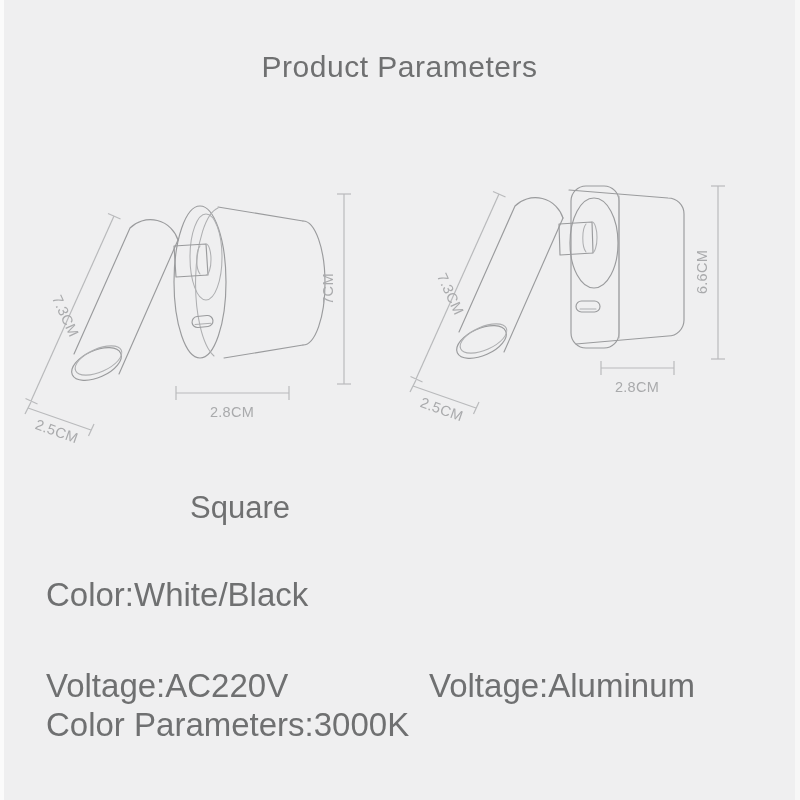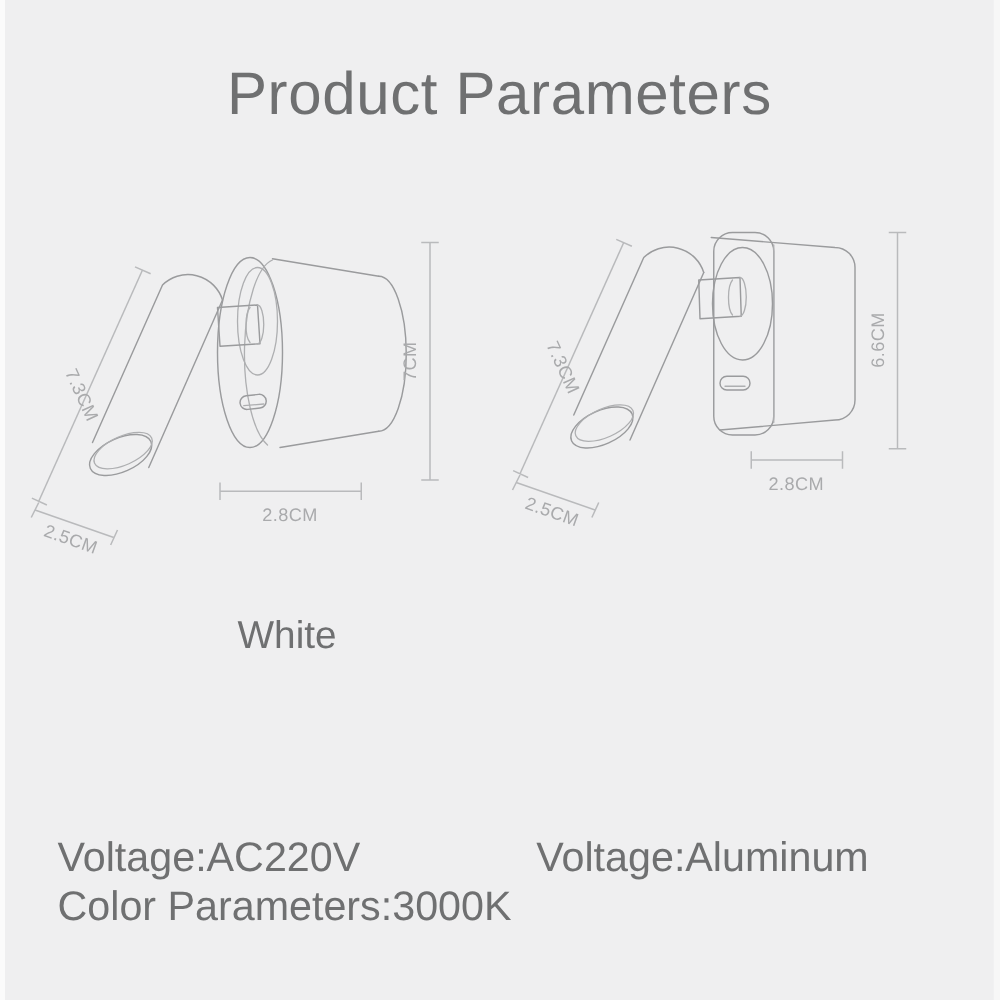--- a/index.html
+++ b/index.html
@@ -24,21 +24,21 @@
     border-left: 4px solid #fbfbfb;
     border-right: 5px solid #f7f7f7;
   }
   
   #title {
     position: absolute;
     top: 52px;
     left: 0;
     width: 791px;
     text-align: center;
-    font-size: 48px;
+    font-size: 30px;
     font-weight: 400;
     letter-spacing: 0.5px;
     color: #6f7071;
     line-height: 1;
     white-space: nowrap;
   }
   
   #diagrams {
     position: absolute;
     top: 168px;
@@ -255,21 +255,22 @@
         <g>
           <path class="dim" d="M 205 200 L 278 200"></path>
           <path class="dim" d="M 205 193 L 205 207"></path>
           <path class="dim" d="M 278 193 L 278 207"></path>
           <text class="dimtext" x="241" y="224" text-anchor="middle">2.8CM</text>
         </g>
       </svg>
     </div>
   </div>
 
-  <div class="variant-label" id="label-round">White</div>
+  <div class="variant-label" id="label-round">Square</div>
 
   <div id="specs">
+    <div class="spec spec-col-left spec-row-1">Color:White/Black</div>
     <div class="spec spec-col-left spec-row-2">Voltage:AC220V</div>
     <div class="spec spec-col-right spec-row-2">Voltage:Aluminum</div>
     <div class="spec spec-col-left spec-row-3">Color Parameters:3000K</div>
   </div>
 
 </div>
 
 </body></html>

